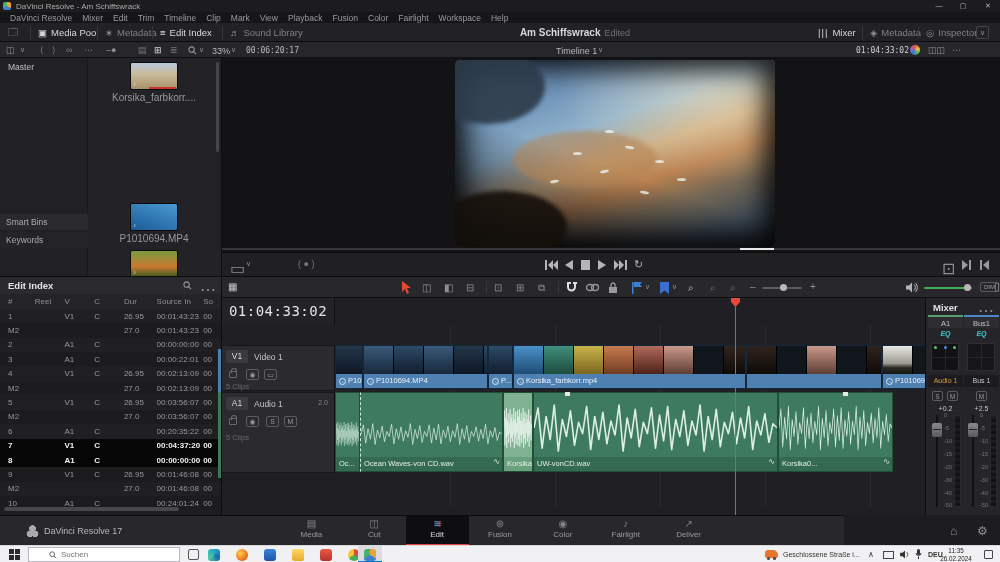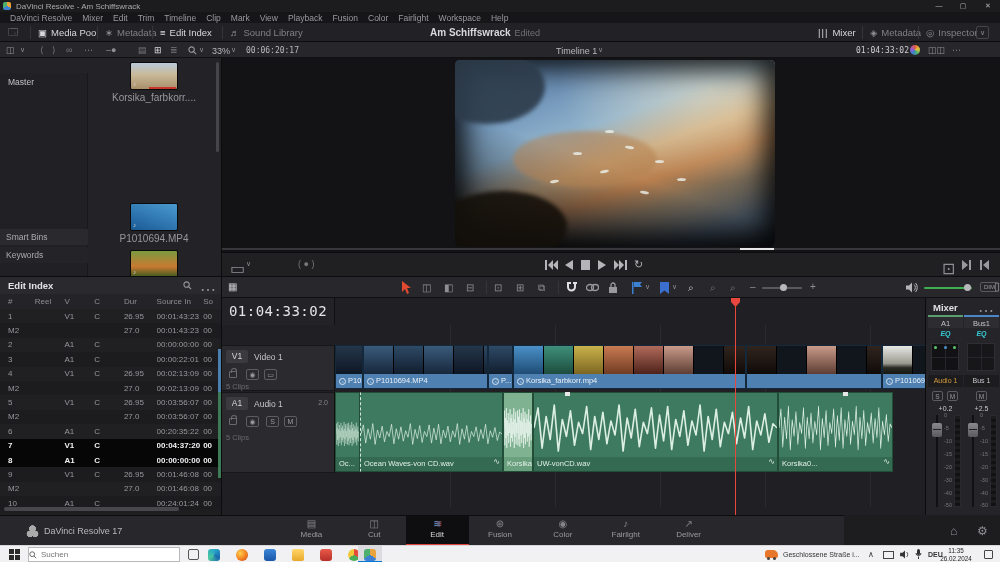--- a/index.html
+++ b/index.html
@@ -29,21 +29,21 @@
   .proj-title { font-size:10px; color:#d8d8dc; font-weight:bold; }
   .proj-status { font-size:9px; color:#707074; }
 
   
   .row4 { position:absolute; left:0; top:42px; width:1000px; height:16px; background:#27272b; border-bottom:1px solid #101012; font-size:9px; }
   .row4 .ic { font-size:9px; }
   .tc { font-family:"DejaVu Sans Mono", monospace; color:#b9b9bd; }
 
   
   .mp-body { position:absolute; left:0; top:58px; width:222px; height:218px; background:#232327; overflow:hidden; border-right:1px solid #0c0c0d; }
-  .bintree { position:absolute; left:0; top:15px; width:88px; height:218px; background:#212125; border-right:1px solid #18181b; }
+  .bintree { position:absolute; left:0; top:0; width:88px; height:218px; background:#212125; border-right:1px solid #18181b; }
   .bintree .bin { font-size:8.5px; color:#c2c2c6; padding:4px 0 0 8px; }
   .mp-section { position:absolute; left:0; width:88px; height:16px; font-size:8.5px; color:#ababaf; padding:3px 0 0 6px; }
   .thumbs { position:absolute; left:88px; top:0; width:134px; height:218px; }
   .mp-item { position:absolute; left:16px; width:100px; text-align:center; }
   .mp-thumb { width:48px; height:28px; margin:0 auto; border-radius:2px; border:1px solid #0a0a0a; position:relative; }
   .mp-item .lbl { font-size:10px; color:#98989c; margin-top:2px; white-space:nowrap; overflow:hidden; }
   .t-beach .mp-thumb { background:linear-gradient(180deg,#b9c9d9 0%,#c9b997 45%,#a98f6b 100%); }
   .t-beach .mp-thumb::after, .t-dark .mp-thumb::after { content:""; position:absolute; left:40%; right:2%; bottom:0; height:2px; background:#c8352b; }
   .t-wave .mp-thumb { background:#0d0f12; }
   .t-dark .mp-thumb { background:#1b1b1e; }
@@ -171,21 +171,21 @@
   .ptab { width:63px; height:30px; text-align:center; position:relative; }
   .ptab .tico { font-size:10px; color:#85858a; margin-top:2px; line-height:12px; }
   .ptab .tlbl { font-size:8px; color:#9a9a9e; line-height:10px; }
   .ptab.active { background:#0e0e10; }
   .ptab.active .tlbl { color:#d8d8dc; }
   .ptab.active .tico { color:#4a90d0; text-shadow:1px 0 #d24a3a; }
   .ptab.active::after { content:""; position:absolute; left:0; bottom:0; width:100%; height:2px; background:#e0443a; }
 
   
   .taskbar { position:absolute; left:0; top:545px; width:1000px; height:17px; background:#f1f1f3; border-top:1px solid #d8d8da; color:#333; }
-  .searchbox { position:absolute; left:28px; top:1px; width:152px; height:15px; background:#fff; border:1px solid #b8b8bc; font-size:8px; color:#555; display:flex; align-items:center; gap:4px; padding-left:0; }
+  .searchbox { position:absolute; left:28px; top:1px; width:152px; height:15px; background:#fff; border:1px solid #b8b8bc; font-size:8px; color:#555; display:flex; align-items:center; gap:4px; padding-left:20px; }
   .searchbox input { border:none; outline:none; font-size:8px; width:110px; font-family:"Liberation Sans",sans-serif; background:transparent; }
   .tb-ico { position:absolute; top:2.5px; width:12px; height:12px; border-radius:3px; }
   .tb-txt { position:absolute; font-size:7px; color:#333; }
   .dv-active { position:absolute; top:0; width:24px; height:17px; background:#dcdce0; border-bottom:2px solid #0078d7; }
   .dv-active .dvlogo2 { position:absolute; left:6px; top:2.5px; width:12px; height:12px;
       background:conic-gradient(#e8a33d 0 120deg,#3d7fd0 120deg 240deg,#4caf6e 240deg 360deg); border-radius:3px; }
   .clock { position:absolute; right:22px; top:1px; width:44px; text-align:center; font-size:6.3px; line-height:7.5px; color:#222; }
   .carico { position:absolute; width:13px; height:8px; background:#e8762a; border-radius:3px 5px 2px 2px; }
   .carico::after { content:""; position:absolute; left:2px; bottom:-2px; width:3px; height:3px; background:#444; border-radius:50%; box-shadow:6px 0 #444; }
 </style>
@@ -242,21 +242,21 @@
     <div class="tbsep" style="left:152px"></div>
     <div class="tbitem on" style="left:160px">
         <i class="ic" style="color:#d8d8dc">≡</i>
         <span>Edit Index</span>
       </div>
     <div class="tbsep" style="left:222px"></div>
     <div class="tbitem" style="left:230px">
         <i class="ic">♬</i>
         <span>Sound Library</span>
       </div>
-    <div class="tbitem" style="left:430px; width:200px; justify-content:flex-start">
+    <div class="tbitem" style="left:430px; width:200px; justify-content:flex-end">
       <span class="proj-title">Am Schiffswrack</span>
       <span class="proj-status">Edited</span>
     </div>
     <div class="tbitem on" style="left:818px">
         <i class="ic" style="color:#d8d8dc; letter-spacing:1px">|||</i>
         <span>Mixer</span>
       </div>
     <div class="tbsep" style="left:862px"></div>
     <div class="tbitem" style="left:870px">
         <i class="ic">◈</i>

